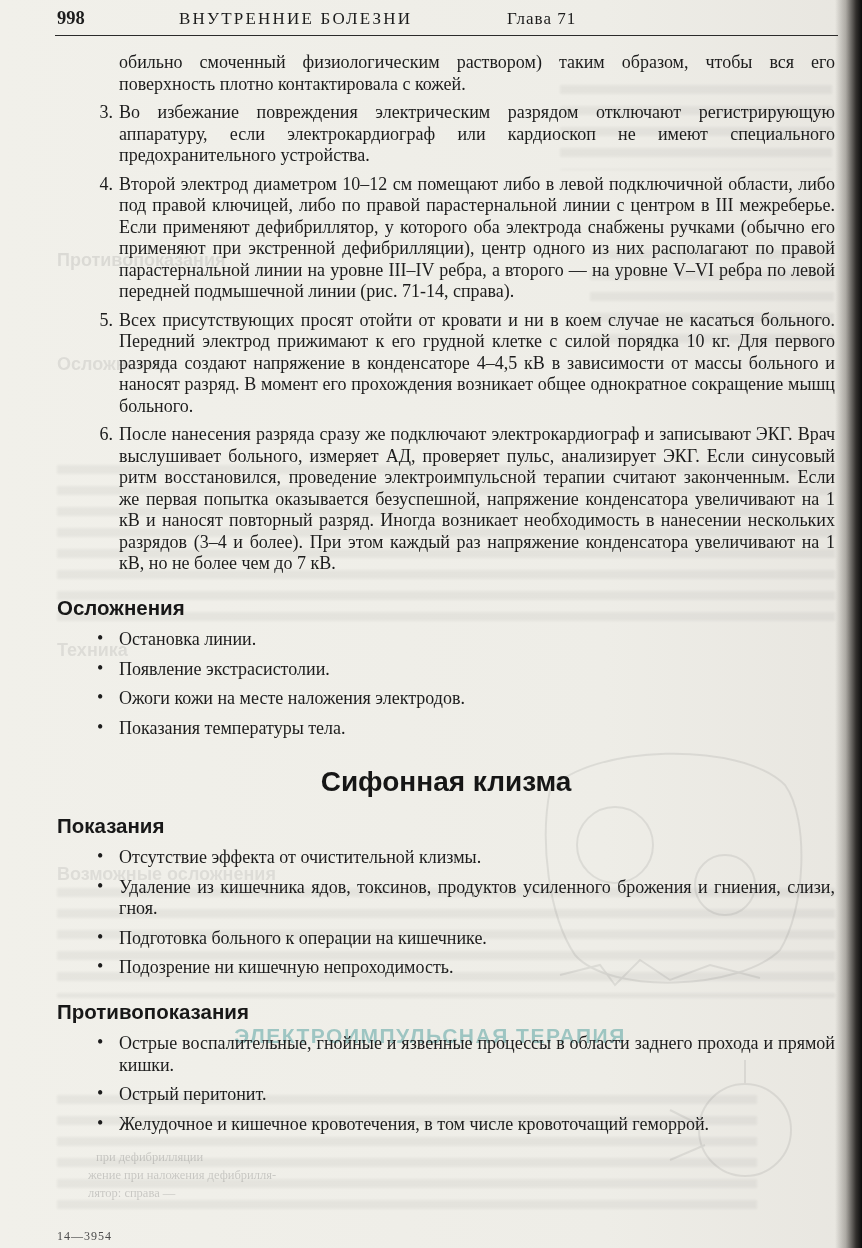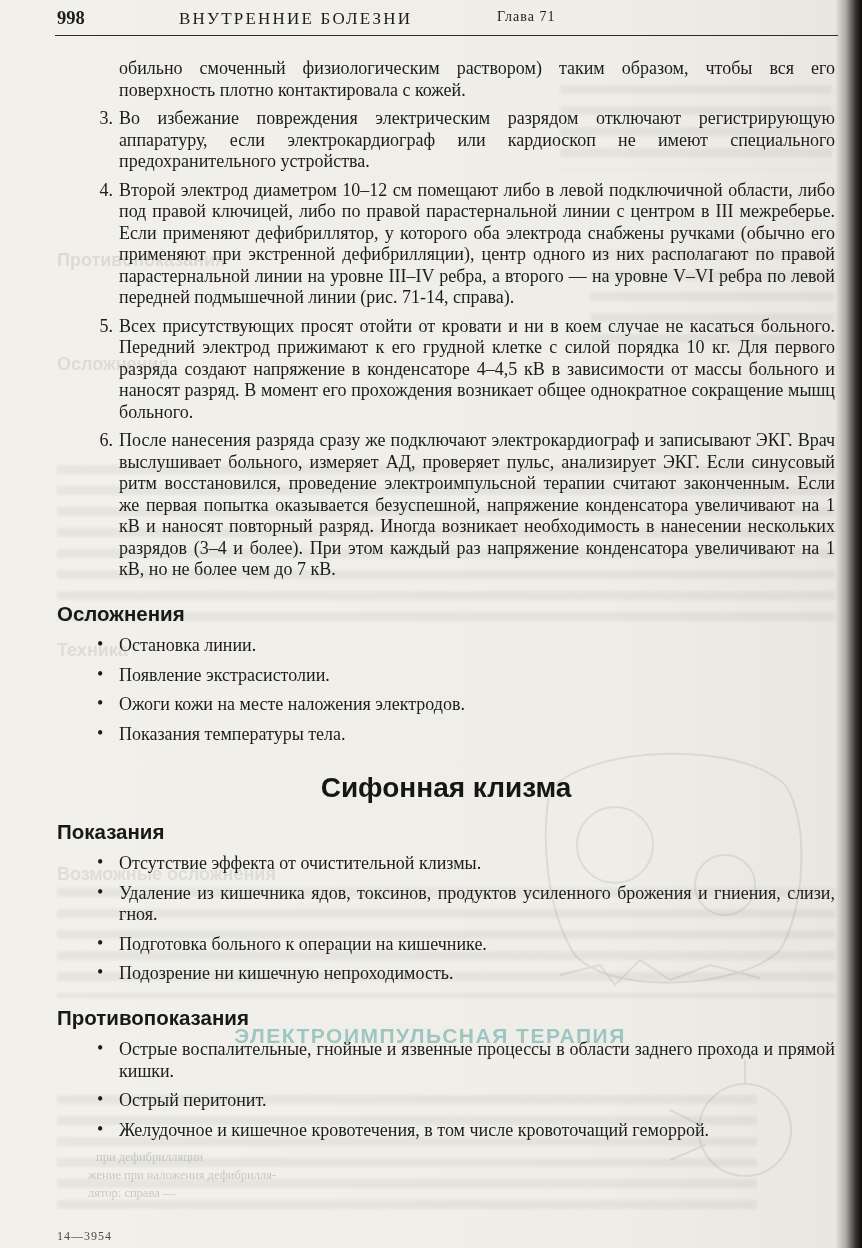--- a/index.html
+++ b/index.html
@@ -10,25 +10,25 @@
     overflow:hidden;
     background:linear-gradient(to right, #f1f0ea 0%, #eeede7 70%, #e8e6e0 100%);
     font-family:"Liberation Serif", serif;
     color:#1c1c1c;
   }
 
   
   .header { position:absolute; top:8px; left:57px; right:30px; height:26px; font-size:17px; z-index:3; }
   .pagenum { position:absolute; left:0; top:0; font-weight:bold; font-size:18.5px; }
   .booktitle { position:absolute; left:122px; top:1px; letter-spacing:2.2px; font-size:17px; }
-  .chapter  { position:absolute; left:440px; top:1px; letter-spacing:1px; font-size:14px; }
+  .chapter  { position:absolute; left:450px; top:1px; letter-spacing:1px; font-size:17px; }
   .rule { position:absolute; top:35px; left:55px; right:24px; border-top:1.7px solid #2b2b2b; z-index:3; }
 
   
-  .content { position:absolute; top:58px; left:57px; width:778px; font-size:18px; line-height:21.5px; text-align:justify; z-index:2; }
+  .content { position:absolute; top:52px; left:57px; width:778px; font-size:18px; line-height:21.5px; text-align:justify; z-index:2; }
   .cont { margin:0 0 7px 62px; }
   .numitem { position:relative; padding-left:62px; margin:0 0 7px 0; }
   .num { position:absolute; left:26px; top:0; width:30px; text-align:right; }
   h2.sub { font-family:"Liberation Sans", sans-serif; font-size:20.5px; font-weight:bold; text-align:left; margin:22px 0 11px 0; color:#181818; }
   h1.main { font-family:"Liberation Sans", sans-serif; font-size:28px; font-weight:bold; text-align:center; margin:32px 0 14px 0; color:#161616; }
   ul.bullets { list-style:none; margin:0; padding:0; }
   ul.bullets li { position:relative; padding-left:62px; margin-bottom:8px; }
   ul.bullets li::before { content:"•"; position:absolute; left:40px; top:-1px; font-size:18px; }
 
   

